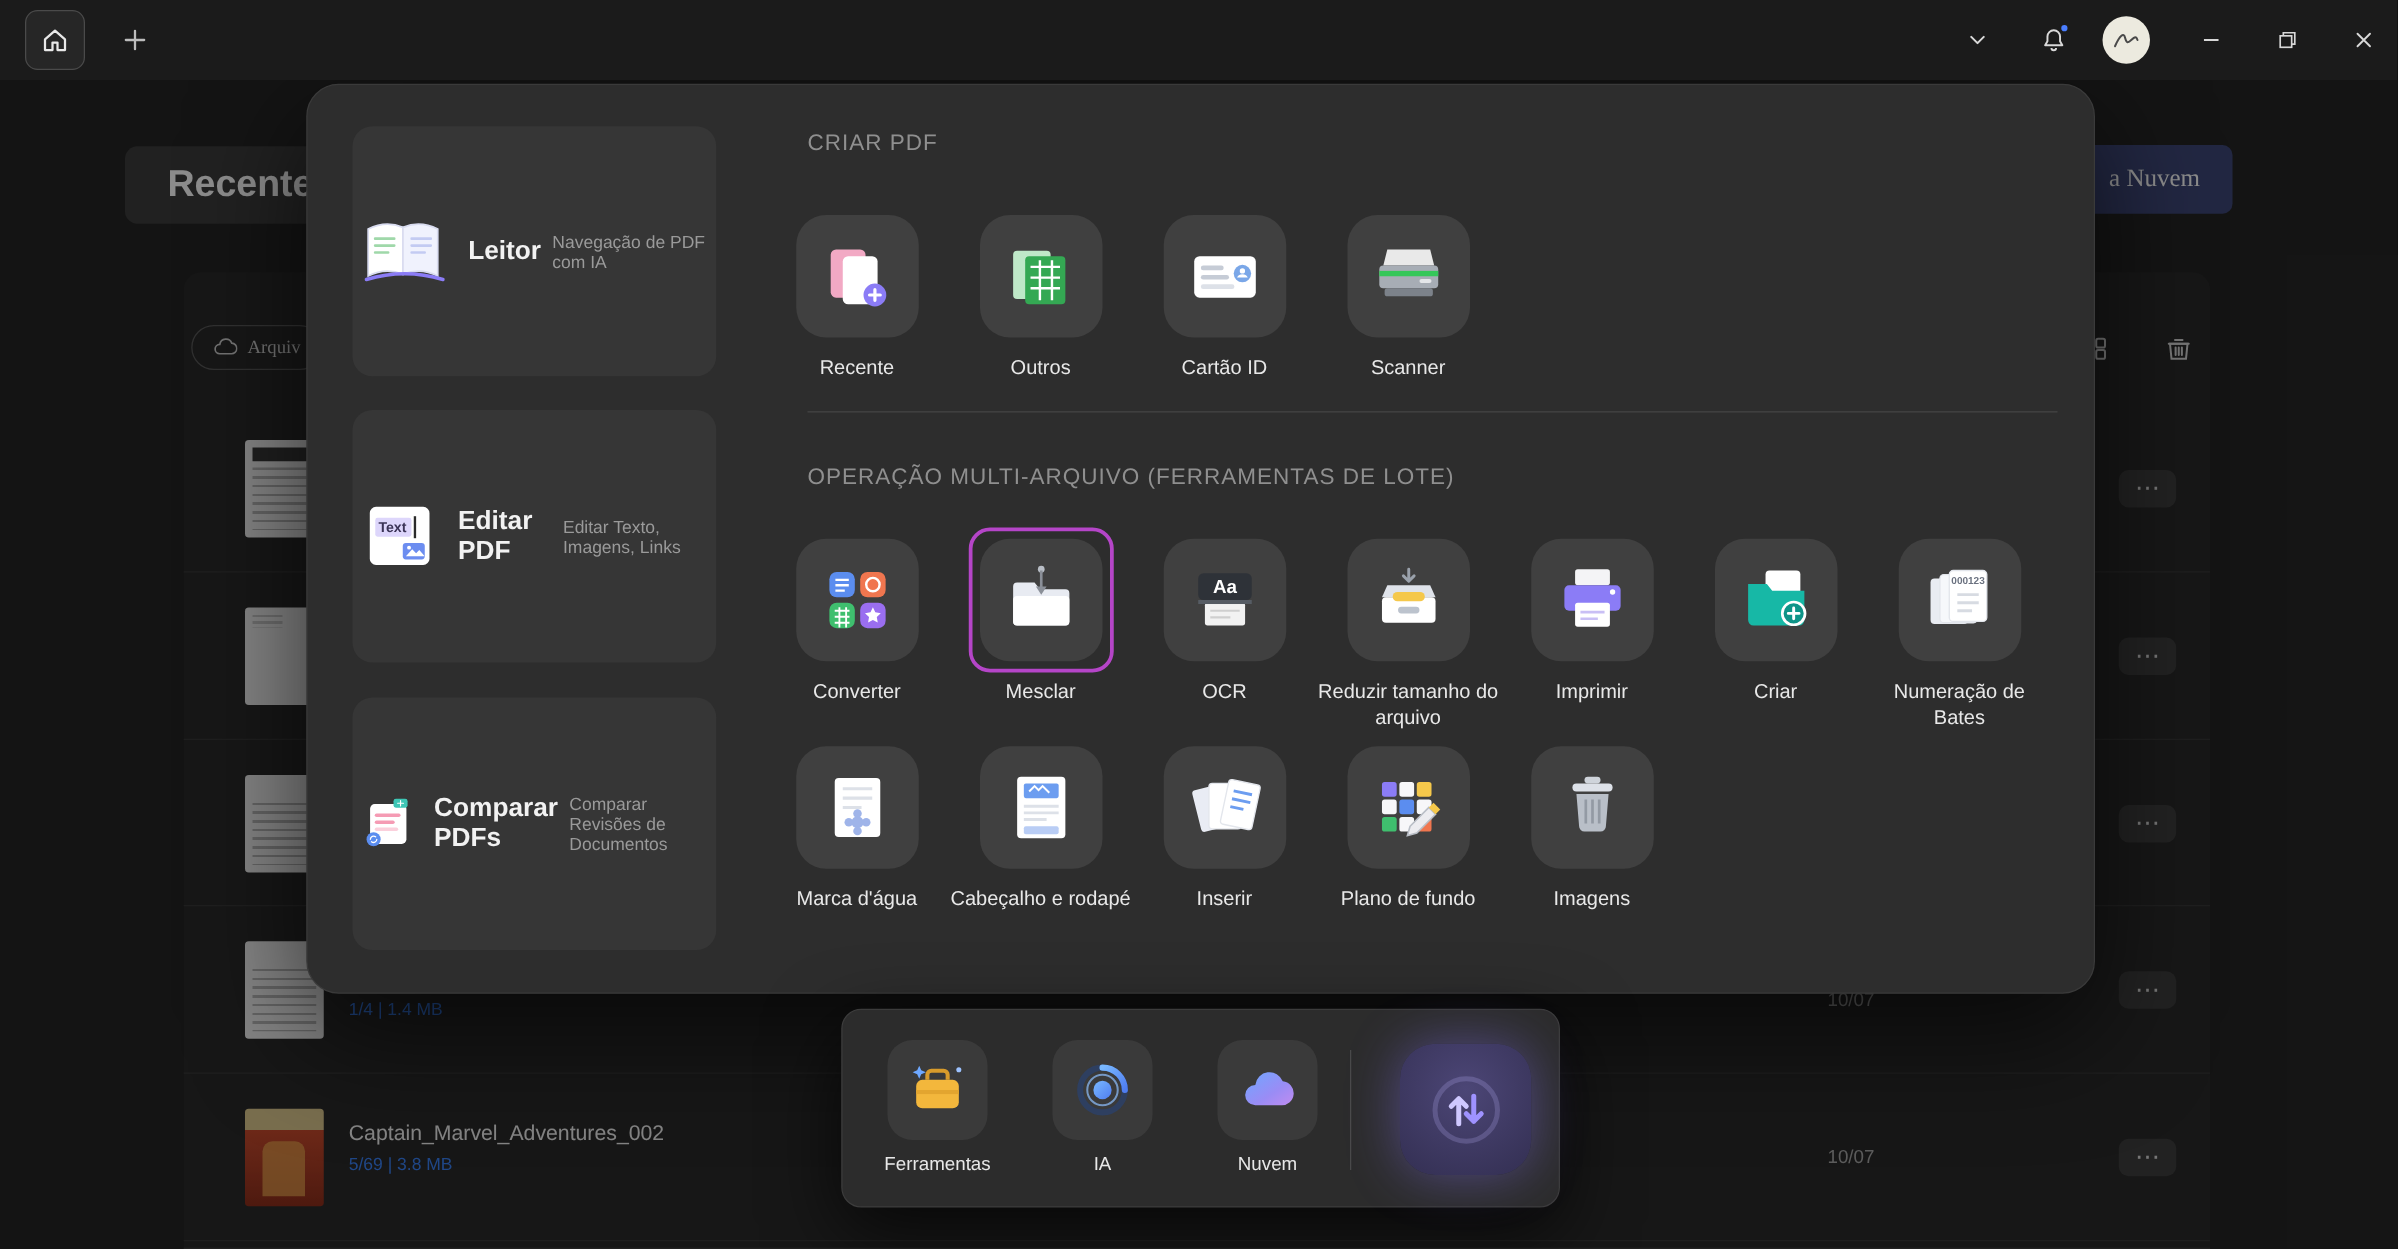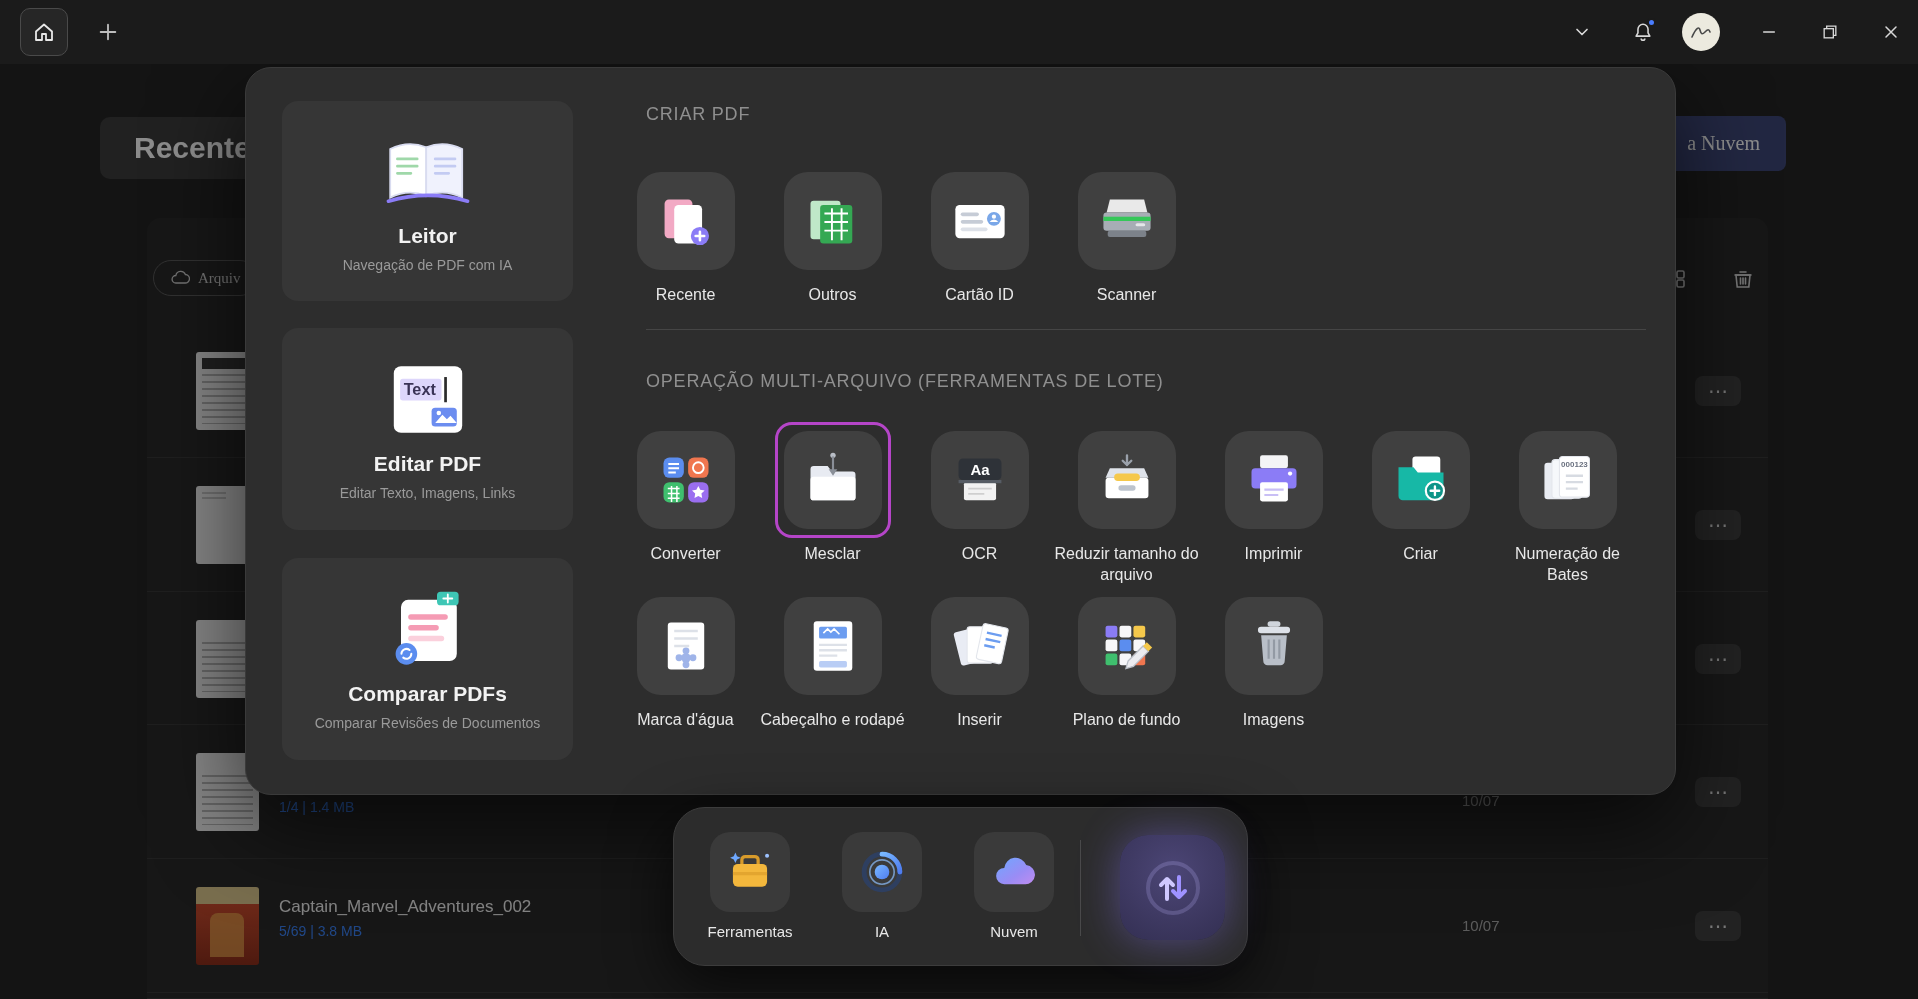--- a/index.html
+++ b/index.html
@@ -44,35 +44,35 @@
   .row-date{position:absolute;left:1315px;top:58px;font-size:15px;color:#a8a8a8}
   .row4 .row-meta{top:74px}
   .row4 .row-date{top:67px}
 
   .backdrop{position:absolute;top:64px;left:0;right:0;bottom:0;background:rgba(0,0,0,.45);z-index:2}
 
   
   .modal{position:absolute;left:245px;top:67px;width:1431px;height:728px;background:#2d2d2d;border:1px solid #3a3a3a;
     border-radius:26px;box-shadow:0 30px 90px rgba(0,0,0,.65);z-index:10}
   .shortcut{position:absolute;left:36px;width:291px;background:#363636;border-radius:16px;
-    display:flex;flex-direction:column;align-items:center;justify-content:center;gap:9px;cursor:pointer}
+    display:flex;flex-direction:row;align-items:center;justify-content:center;gap:9px;cursor:pointer}
   .shortcut .sc-title{font-size:21px;font-weight:bold;color:#f2f2f2}
   .shortcut .sc-sub{font-size:14px;color:#9a9a9a}
   .sec-h{position:absolute;left:400px;font-size:18px;font-weight:normal;color:#8f8f8f;letter-spacing:.8px}
   .sec-div{position:absolute;left:400px;top:261px;width:1000px;height:1px;background:#454545}
   .tool-row{position:absolute;left:366px;display:flex}
   .cell{width:147px;display:flex;flex-direction:column;align-items:center;cursor:pointer}
   .tile{width:98px;height:98px;border-radius:24px;background:#404040;display:flex;align-items:center;justify-content:center;position:relative}
   .tile svg{width:60px;height:60px}
   .tile.selected::after{content:"";position:absolute;inset:-9px;border:3px solid #b545c8;border-radius:17px}
   .tile-label{margin-top:15px;font-size:16px;line-height:1.3;color:#e8e8e8;text-align:center;max-width:146px}
 
   
   .dock{position:absolute;left:673px;top:807px;width:575px;height:159px;background:#2c2c2c;border:1px solid #3c3c3c;
-    border-radius:32px;box-shadow:0 18px 60px rgba(0,0,0,.7);z-index:20}
+    border-radius:16px;box-shadow:0 18px 60px rgba(0,0,0,.7);z-index:20}
   .dock-item{position:absolute;top:24px;width:132px;display:flex;flex-direction:column;align-items:center;gap:11px;cursor:pointer}
   .dock-tile{width:80px;height:80px;border-radius:20px;background:#3a3a3a;display:flex;align-items:center;justify-content:center}
   .dock-tile svg{width:52px;height:52px}
   .dock-label{font-size:15px;color:#e8e8e8}
   .dock-div{position:absolute;left:406px;top:32px;width:1px;height:96px;background:#4a4a4a}
   .sync-btn{position:absolute;left:446px;top:27px;width:105px;height:105px;border-radius:28px;border:none;cursor:pointer;
     background:radial-gradient(circle at 50% 35%,#4c4676,#332f52);box-shadow:0 0 42px rgba(130,113,240,.45);
     display:flex;align-items:center;justify-content:center}
   .sync-btn svg{width:64px;height:64px}
 

